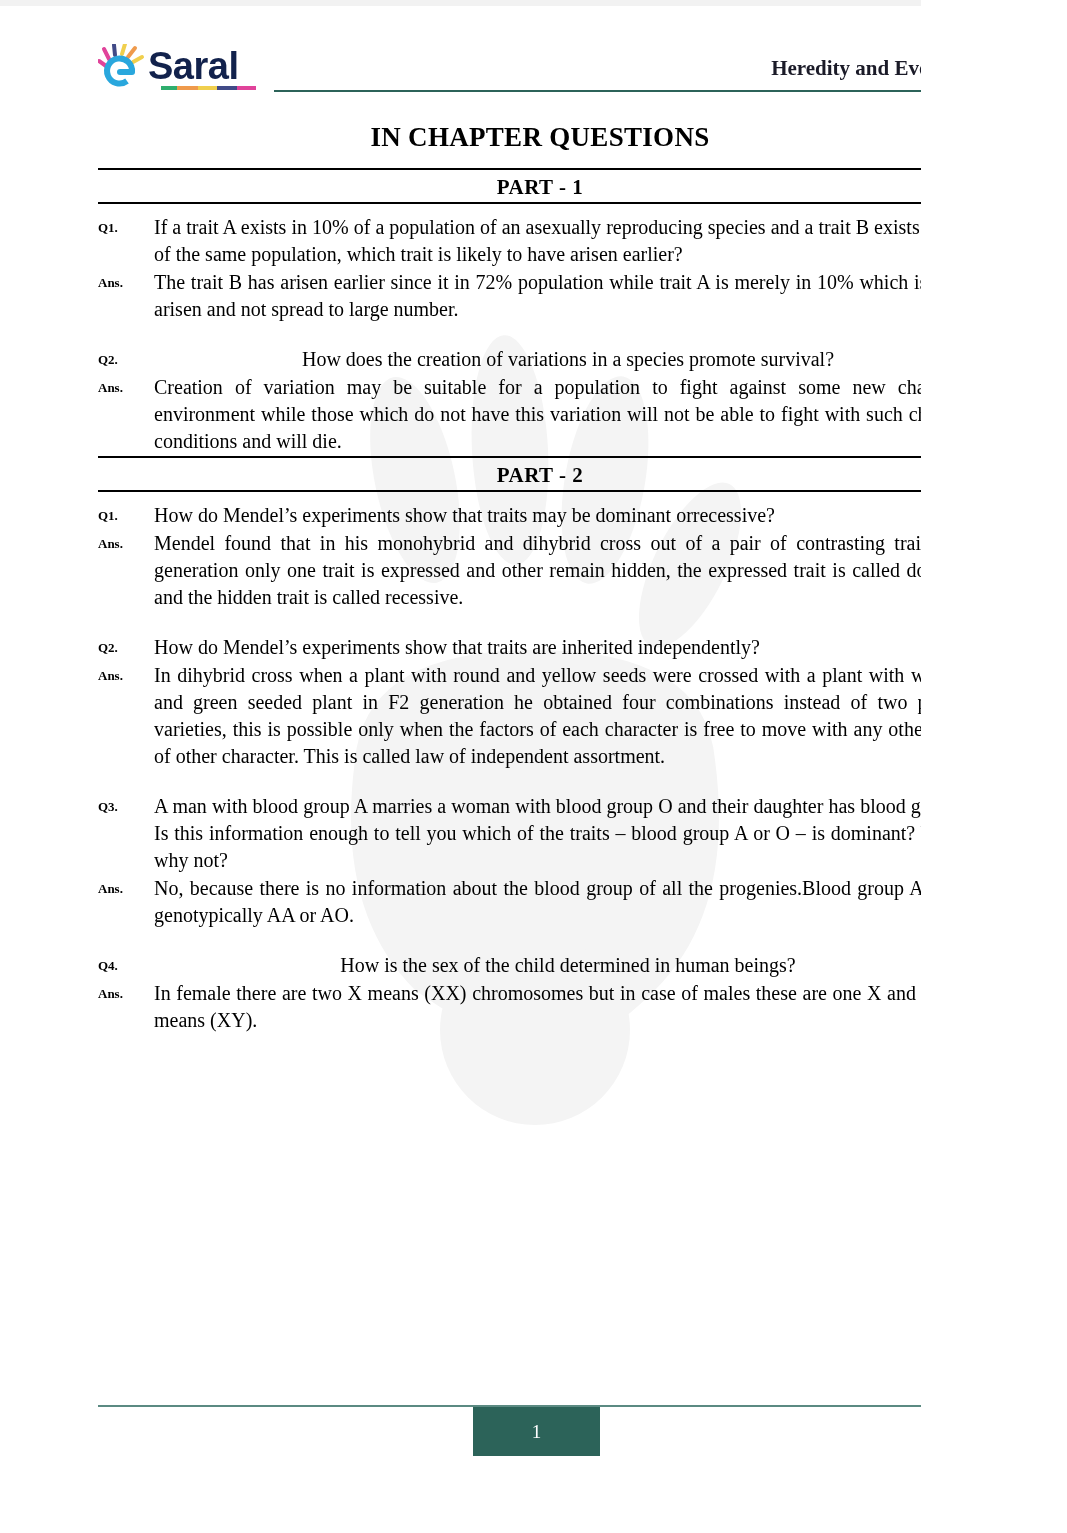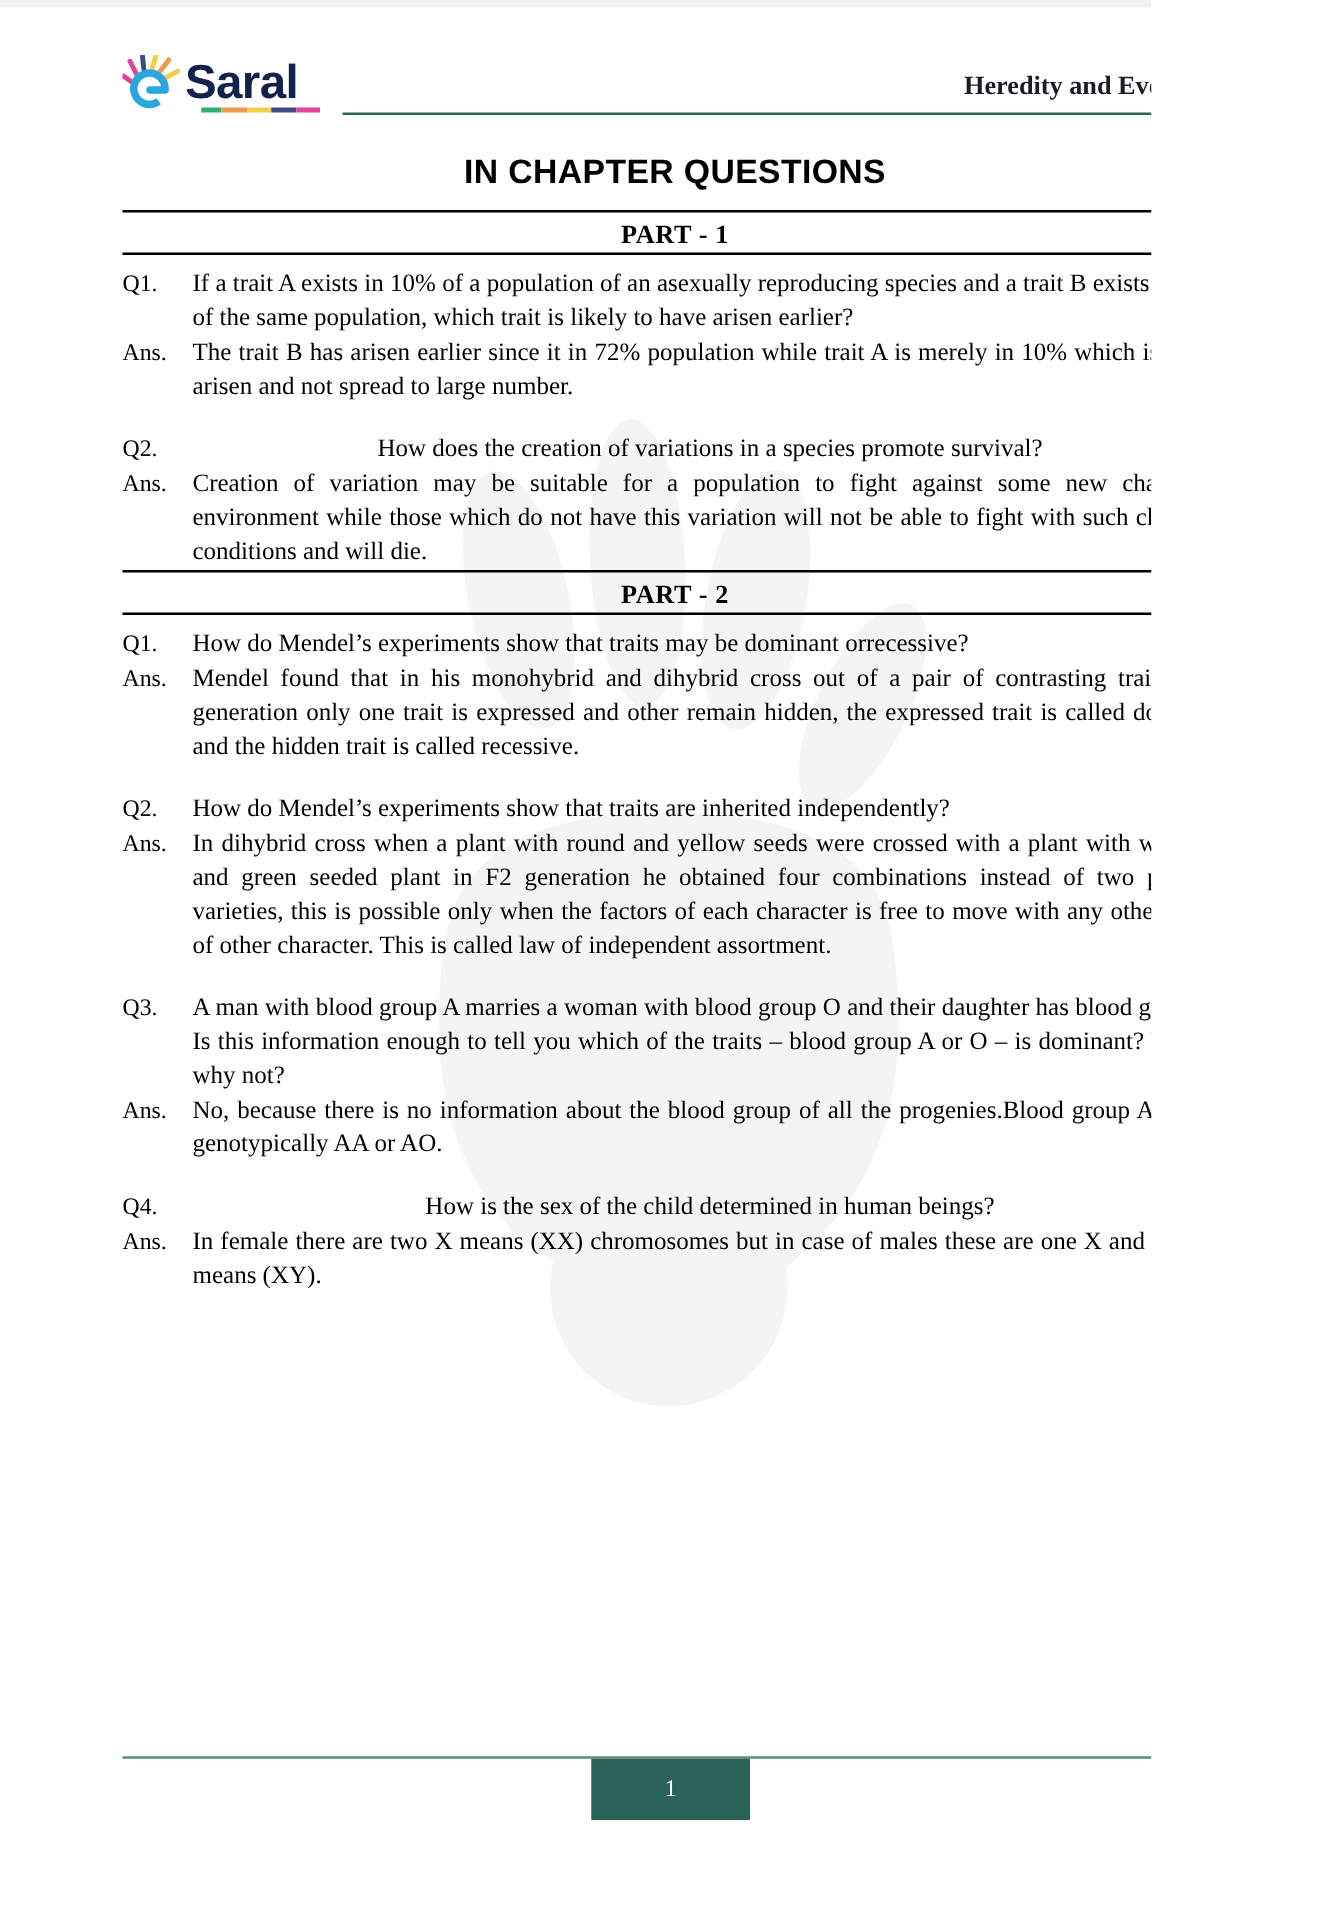--- a/index.html
+++ b/index.html
@@ -103,21 +103,21 @@
 
   
   .main-title {
     position: absolute;
     left: 98px;
     top: 122px;
     width: 884px;
     text-align: center;
     font-size: 27px;
     font-weight: bold;
-    font-family: Liberation Sans, sans-serif;
+    font-family: Liberation Serif, serif;
     letter-spacing: 0.3px;
     z-index: 3;
   }
 
   
   .content {
     position: absolute;
     left: 98px;
     top: 168px;
     width: 884px;
@@ -141,22 +141,22 @@
   .qa-row {
     display: flex;
     align-items: flex-start;
     margin-bottom: 1px;
   }
   .qa-row.gap-before { margin-top: 23px; }
 
   .qa-label {
     flex: 0 0 56px;
     width: 56px;
-    font-size: 19px;
-    font-weight: normal;
+    font-size: 13px;
+    font-weight: bold;
     line-height: 27px;
     white-space: nowrap;
   }
   .qa-text {
     flex: 1 1 auto;
     font-size: 20px;
     line-height: 27px;
     text-align: justify;
     text-justify: inter-word;
   }

